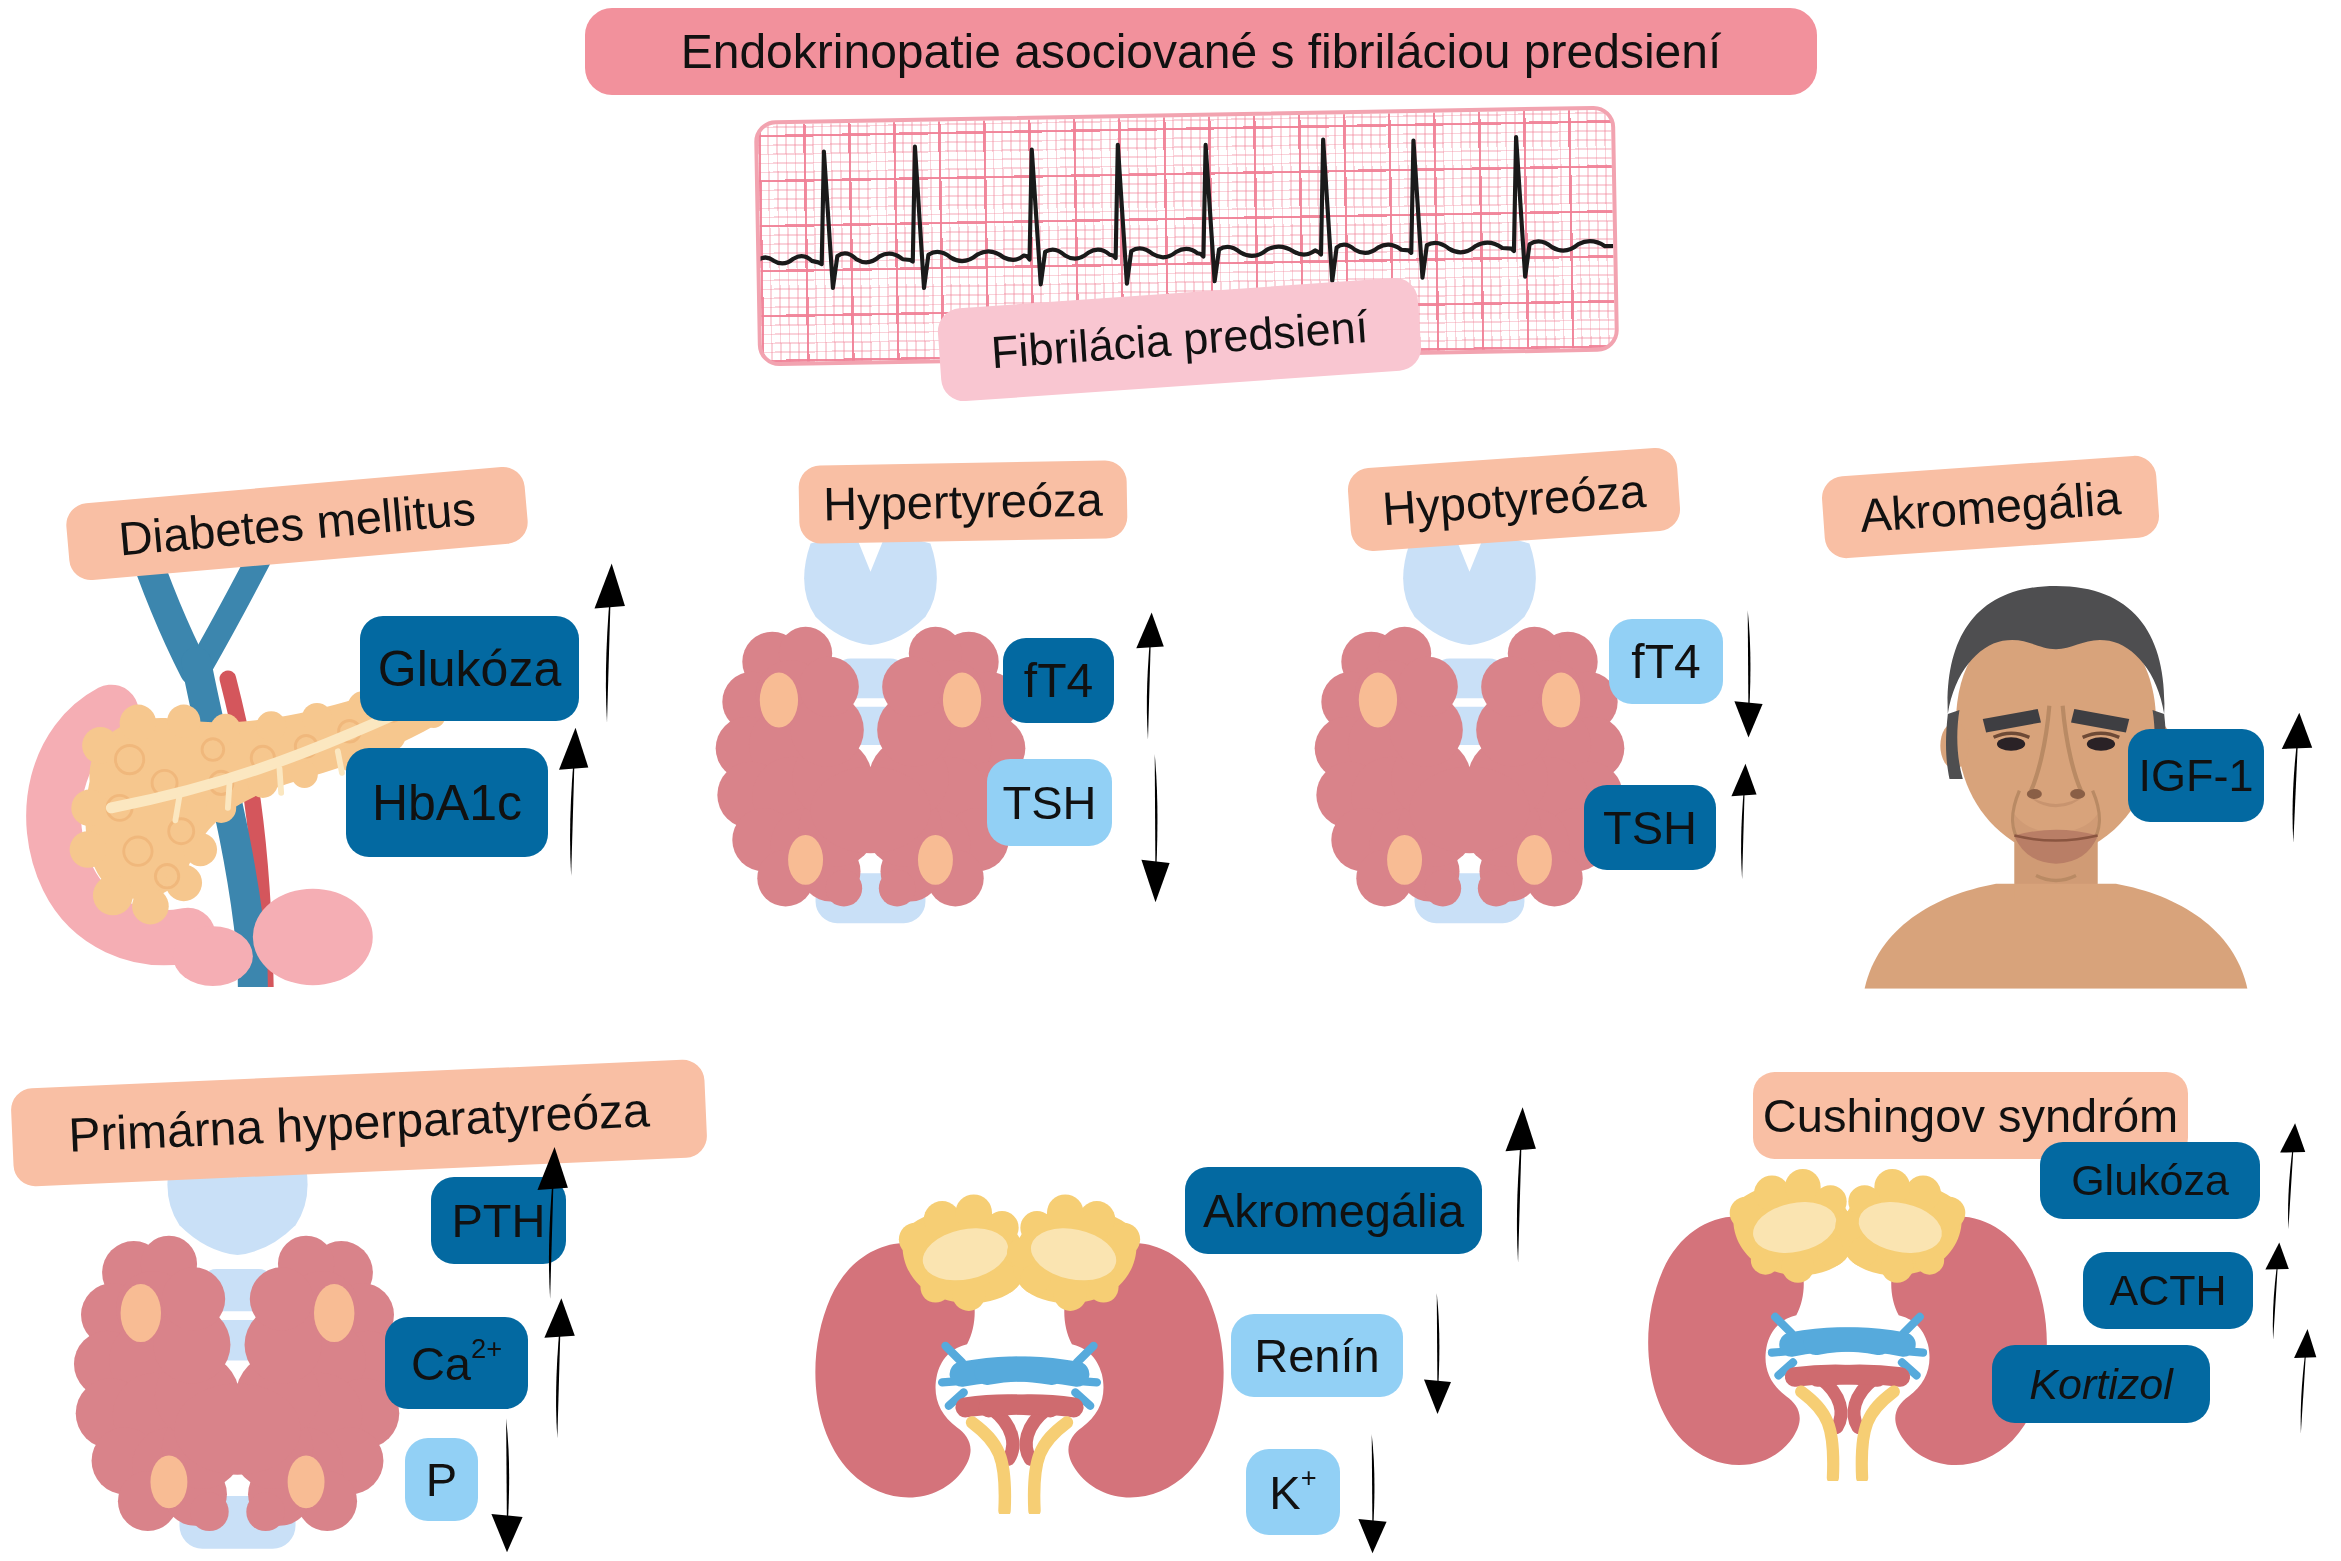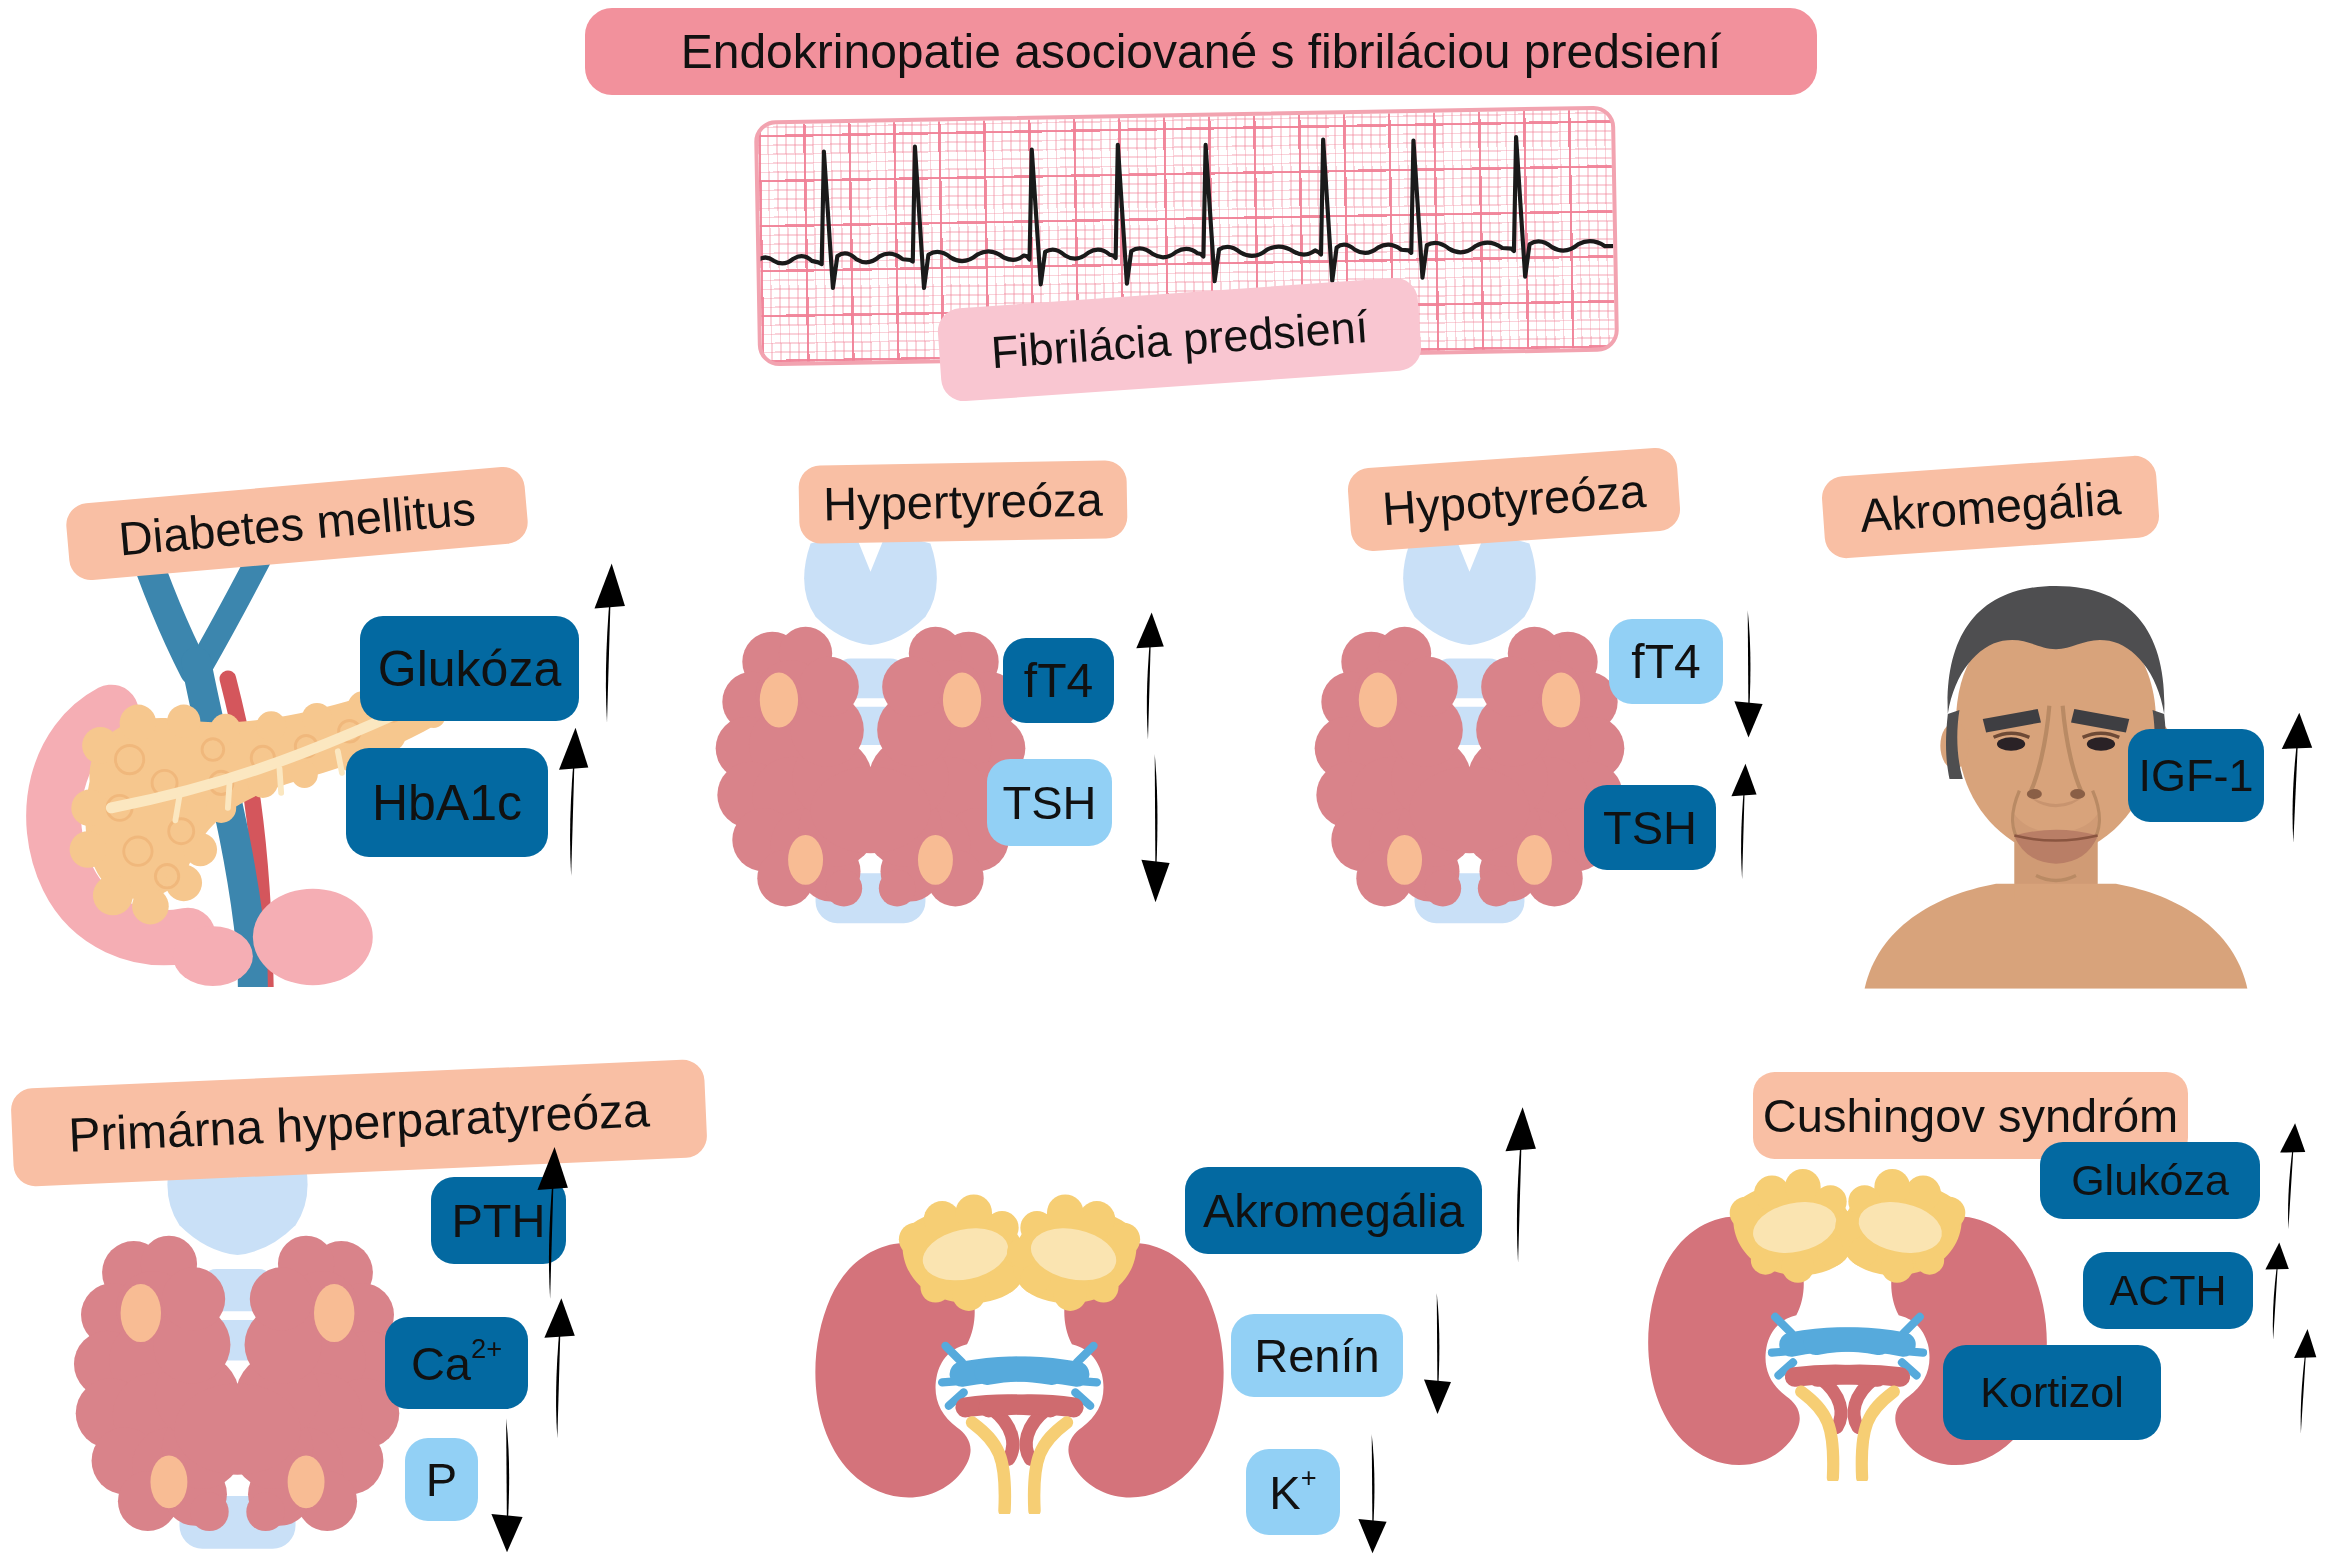--- a/index.html
+++ b/index.html
@@ -442,21 +442,21 @@
   </div>
   <div class="pill pink" style="left:2083px;top:1252px;width:170px;height:77px;font-size:43px;">
     <span>ACTH</span>
       <sup></sup>
   </div>
   <div class="arrow pink" style="left:2256px;top:1236px;width:40px;height:107px;transform:rotate(4deg);">
     <svg viewBox="0 0 60 200" preserveAspectRatio="none">
         <use href="#sym-arrow-up"></use>
       </svg>
   </div>
-  <div class="pill pink" style="left:1943px;top:1345px;width:218px;height:95px;font-size:43px;">
+  <div class="pill pink" style="left:1992px;top:1345px;width:218px;height:78px;font-size:43px;font-style:italic;">
     <span>Kortizol</span>
       <sup></sup>
   </div>
   <div class="arrow pink" style="left:2285px;top:1322px;width:38px;height:115px;transform:rotate(4deg);">
     <svg viewBox="0 0 60 200" preserveAspectRatio="none">
         <use href="#sym-arrow-up"></use>
       </svg>
   </div>
 
 </div>

